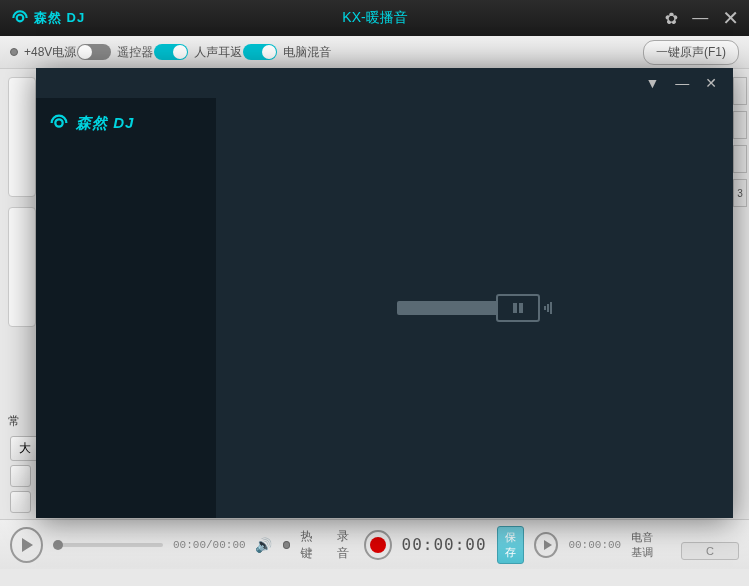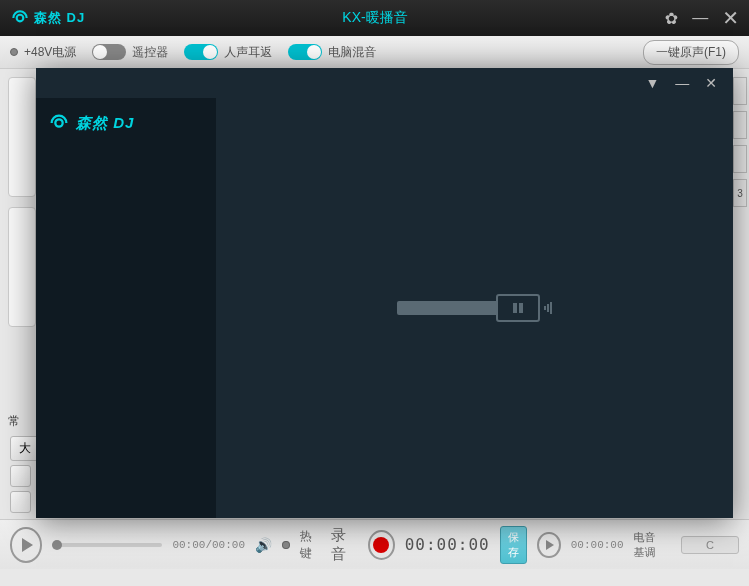--- a/index.html
+++ b/index.html
@@ -9,21 +9,21 @@
 .title-bar { height: 36px; background: linear-gradient(to bottom, #2c2c2c, #1a1a1a); display: flex; align-items: center; padding: 0 10px; }
 .logo-area { display: flex; align-items: center; gap: 4px; }
 .logo-icon { width: 20px; height: 20px; }
 .logo-text { color: #00d4e0; font-size: 13px; font-weight: bold; letter-spacing: 1px; }
 .title-text { flex: 1; text-align: center; color: #00d4e0; font-size: 14px; font-weight: 500; }
 .title-controls { display: flex; align-items: center; gap: 14px; }
 .title-icon { color: #bbb; cursor: pointer; font-size: 16px; }
 .title-icon.close { font-size: 20px; }
 
 
-.toolbar { height: 32px; background: linear-gradient(to bottom, #f0f0f0, #e0e0e0); border-bottom: 1px solid #ccc; display: flex; align-items: center; padding: 16px 10px; gap: 16px; font-size: 12px; color: #555; }
+.toolbar { height: 32px; background: linear-gradient(to bottom, #f0f0f0, #e0e0e0); border-bottom: 1px solid #ccc; display: flex; align-items: center; padding: 16px 10px; gap: 1px; font-size: 12px; color: #555; }
 .toolbar-item { display: flex; align-items: center; gap: 6px; }
 .led-dot { width: 8px; height: 8px; border-radius: 50%; background: #888; border: 1px solid #666; }
 .toggle { width: 34px; height: 16px; background: #888; border-radius: 8px; position: relative; cursor: pointer; }
 .toggle.on { background: #00c0d0; }
 .toggle-knob { width: 14px; height: 14px; background: #fff; border-radius: 50%; position: absolute; top: 1px; left: 1px; }
 .toggle.on .toggle-knob { left: 19px; }
 .toolbar-spacer { flex: 1; }
 .phone-label { color: #666; font-size: 12px; }
 .onekey-btn { padding: 3px 12px; background: linear-gradient(to bottom,#f8f8f8,#e8e8e8); border: 1px solid #aaa; border-radius: 11px; font-size: 12px; color: #555; cursor: pointer; }
 
@@ -40,30 +40,30 @@
 
 .bottom-bar { height: 50px; background: linear-gradient(to bottom,#f0f0f0,#e4e4e4); border-top: 1px solid #ccc; display: flex; align-items: center; padding: 0 10px; gap: 10px; font-size: 12px; color: #666; }
 .play-btn { width: 36px; height: 36px; border: 2px solid #999; border-radius: 50%; display: flex; align-items: center; justify-content: center; cursor: pointer; position: relative; }
 .play-triangle { width:0; height:0; border-left: 11px solid #888; border-top: 7px solid transparent; border-bottom: 7px solid transparent; margin-left: 3px; }
 .play-btn.small { width: 26px; height: 26px; border-width: 2px; }
 .play-btn.small .play-triangle { border-left-width: 8px; border-top-width: 5px; border-bottom-width: 5px; }
 .slider { flex: 0 0 110px; height: 4px; background: #ccc; border-radius: 2px; position: relative; }
 .slider-knob { width: 10px; height: 10px; background: #888; border-radius: 50%; position: absolute; top: -3px; left: 0; }
 .time-text { font-family: Liberation Mono, monospace; font-size: 11px; color: #888; }
 .vol-icon { color: #888; font-size: 14px; }
-.rec-label { font-size: 15px; color: #666; }
+.rec-label { font-size: 12px; color: #666; text-align: center; }
 .rec-btn { width: 30px; height: 30px; border: 2px solid #999; border-radius: 50%; display: flex; align-items:center; justify-content:center; cursor:pointer; }
 .rec-dot { width: 16px; height: 16px; background: #d80000; border-radius: 50%; }
 .rec-time { font-family: monospace; font-size: 16px; color: #555; letter-spacing: 1px; }
 .save-btn { padding: 3px 3px; background: linear-gradient(to bottom,#78d8e8,#50c0d0); border: 1px solid #40a0b0; border-radius: 3px; color: #fff; font-size: 11px; cursor:pointer; }
 .tune-section { display:flex; align-items:center; gap:8px; margin-left: auto; font-size: 11px; }
 .tune-dropdown { padding: 2px 24px; background:#e0e0e0; border:1px solid #bbb; border-radius:3px; color:#888; font-size:11px;}
 .radio-dot { width: 10px; height: 10px; border: 1px solid #999; border-radius: 50%; display:inline-block; }
 .tune-row { display:flex; flex-direction:column; gap:4px; }
-.tune-row-line { display:flex; align-items:center; gap:17px;}
+.tune-row-line { display:flex; align-items:flex-end; gap:17px;}
 
 
 .overlay { position: absolute; left: 36px; top: 68px; width: 697px; height: 450px; background: #1a2832; display:flex; flex-direction:column; box-shadow: 0 4px 30px rgba(0,0,0,0.5); }
 .overlay-header { height: 30px; display: flex; justify-content: flex-end; align-items:center; gap: 16px; padding: 0 16px; }
 .overlay-icon { color: #bbb; font-size: 14px; cursor: pointer; }
 .overlay-body { flex: 1; display: flex; }
 .overlay-sidebar { width: 180px; background: #0f1a22; padding: 14px 12px; }
 .overlay-logo { display: flex; align-items: center; gap: 6px; }
 .overlay-logo-text { color: #00d4e0; font-size: 15px; font-weight: bold; letter-spacing: 1px; font-style: italic;}
 .overlay-main { flex: 1; display:flex; align-items:center; justify-content:center; }

